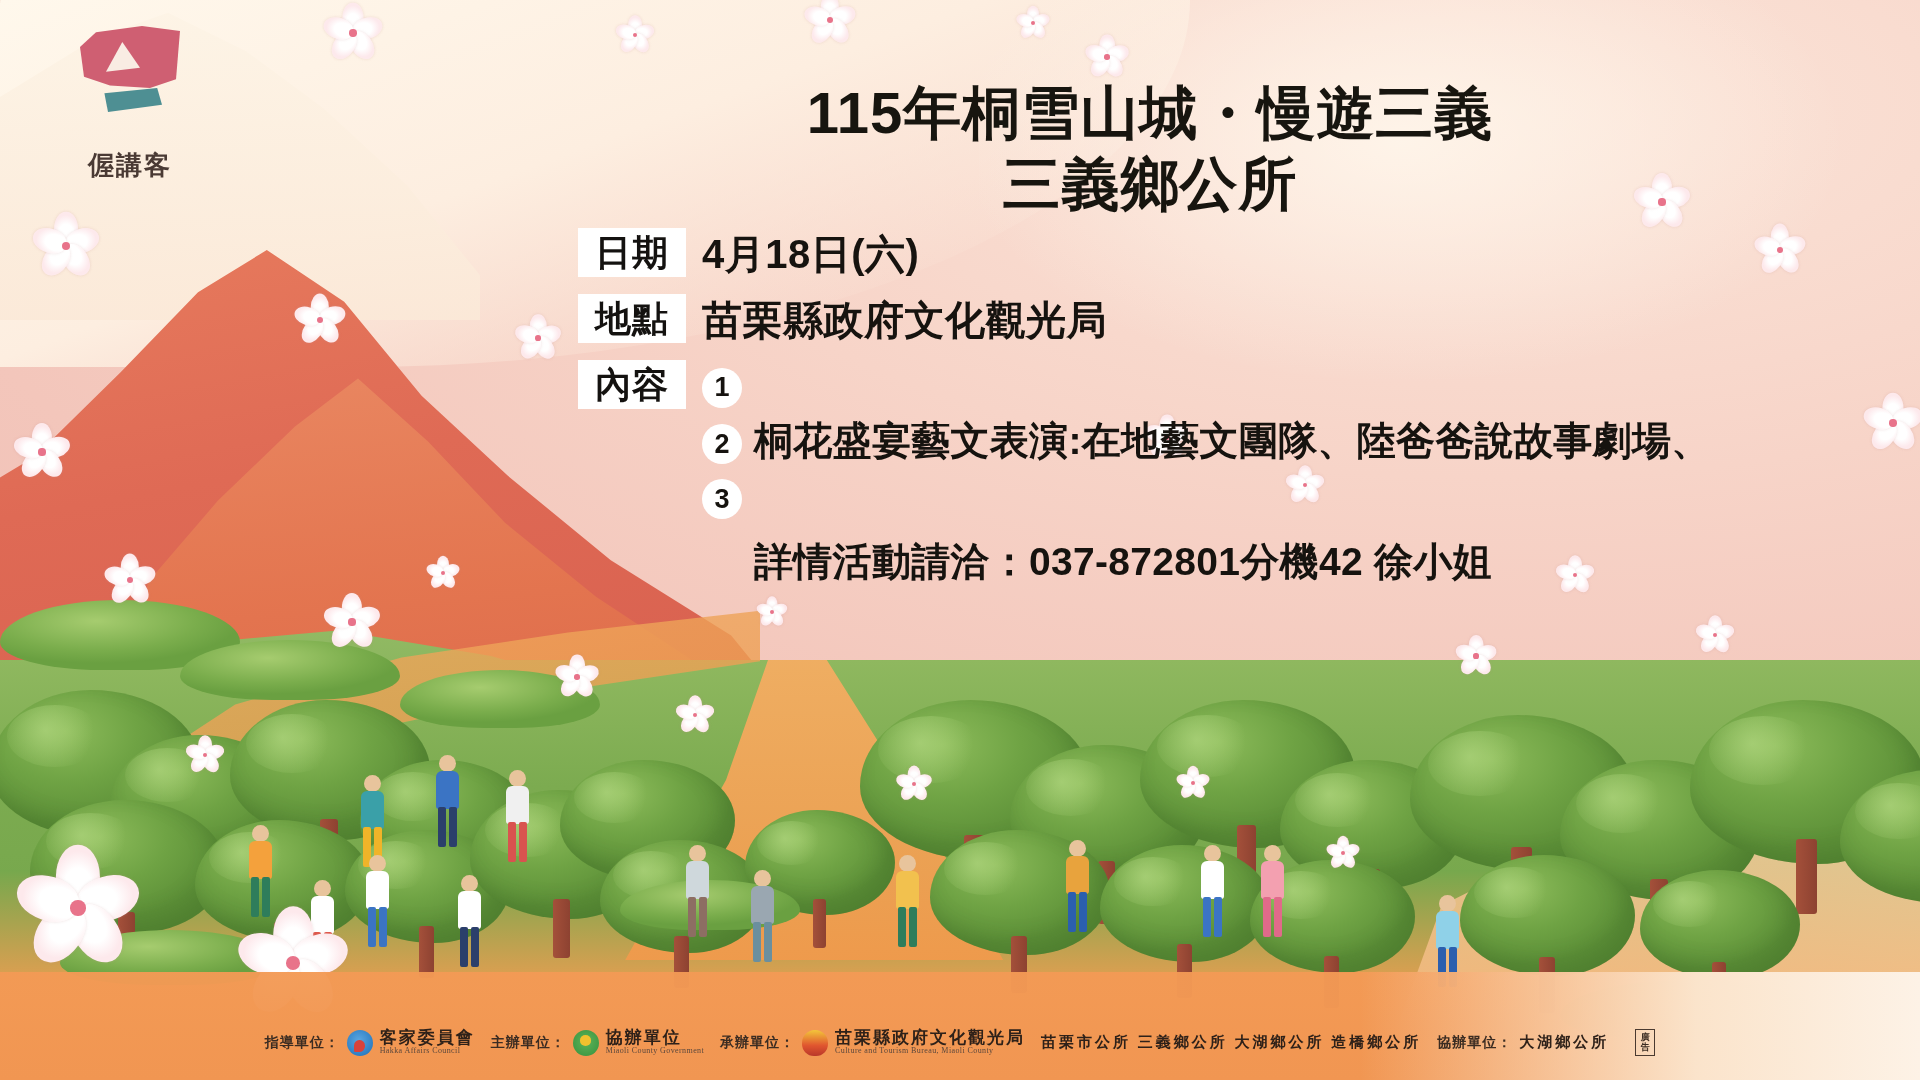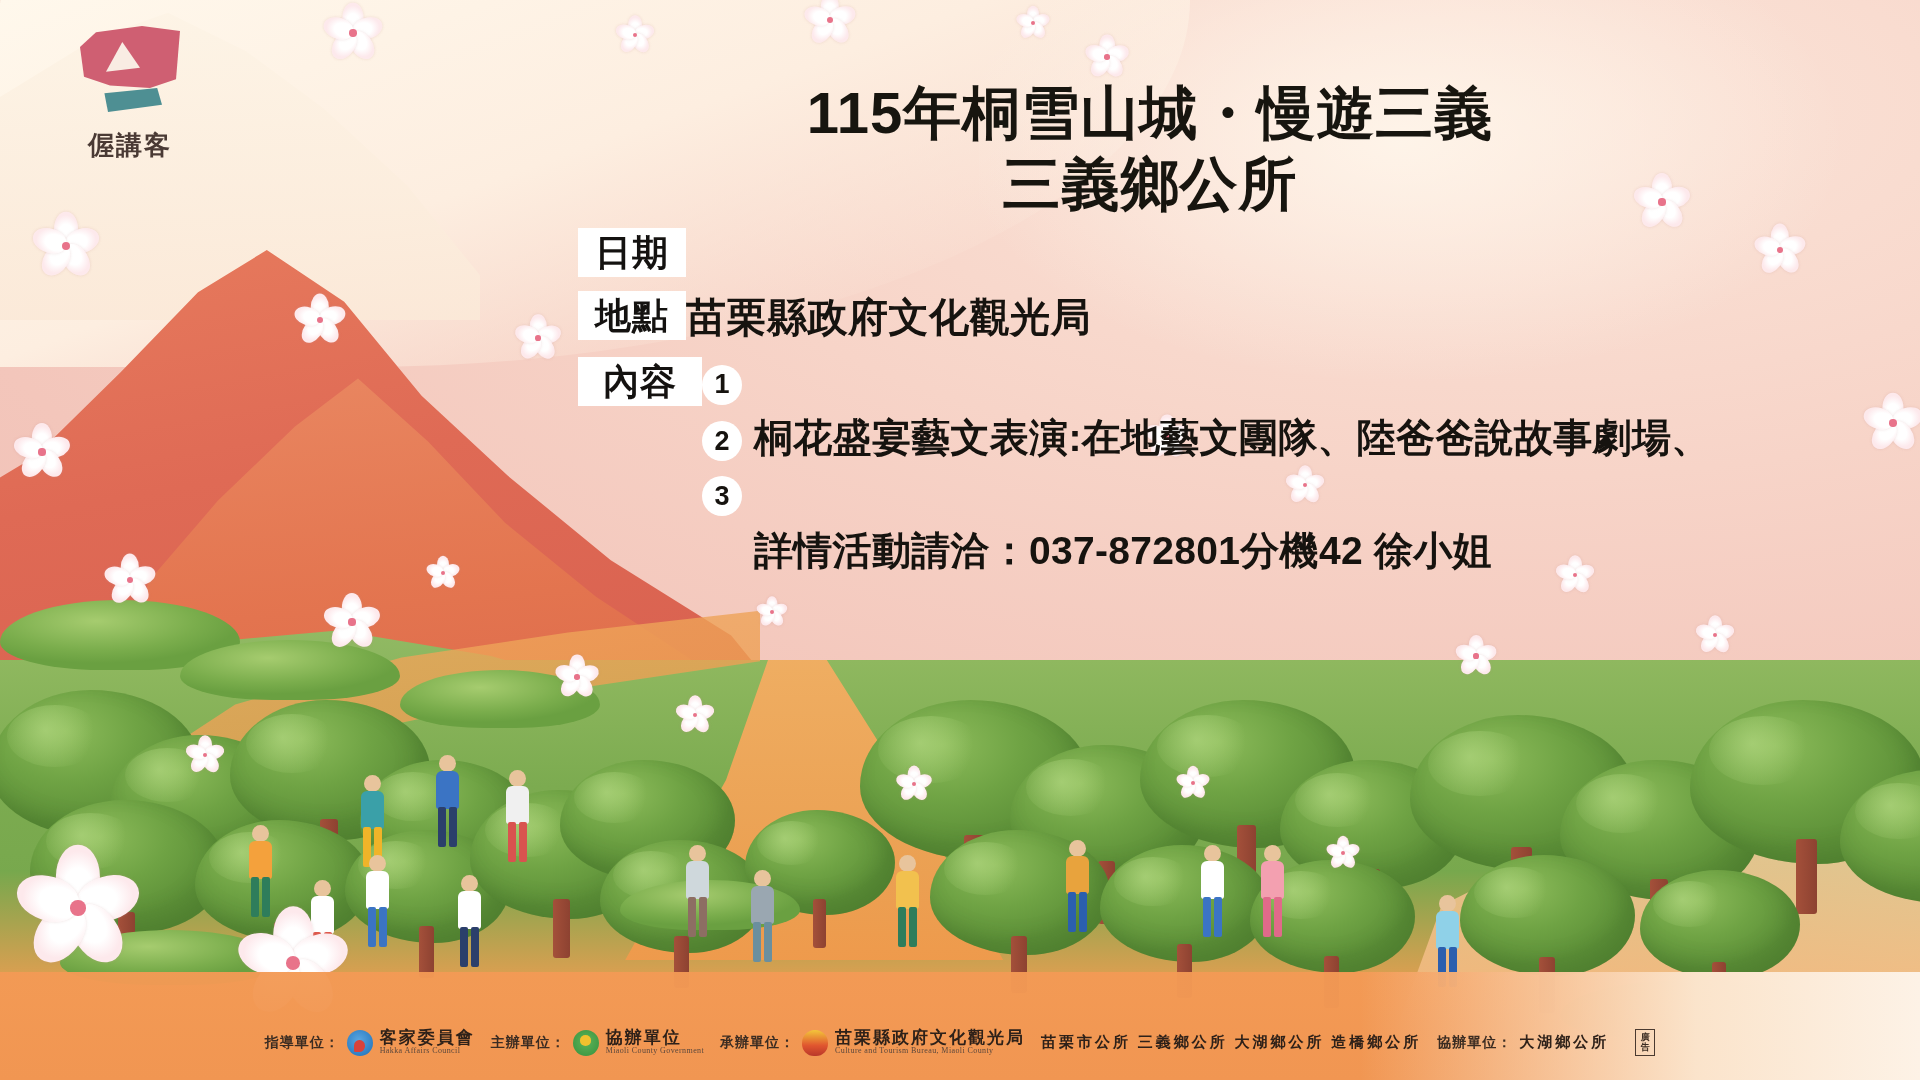--- a/index.html
+++ b/index.html
@@ -165,21 +165,21 @@
     content:""; position:absolute; left:26%; top:26%; width:34%; height:48%;
     background:#f9ece3;
     clip-path:polygon(48% 0%, 100% 86%, 0% 100%);
   }
   .logo-mark .stroke-bottom {
     position:absolute; left:32px; top:66px; width:60px; height:24px;
     background:#4e8f93;
     clip-path:polygon(4% 22%, 92% 0%, 100% 70%, 10% 100%);
   }
   .logo-text {
-    margin-top:0; font-size:26px; font-weight:700; color:#4a3a34;
+    margin-top:20px; font-size:26px; font-weight:700; color:#4a3a34;
     letter-spacing:2px; font-family:"Liberation Serif","DejaVu Serif",serif;
   }
 
   
   .headline { position:absolute; left:560px; top:78px; width:1180px; z-index:25; text-align:center; }
   .headline .l1, .headline .l2 {
     color:#17150f; font-weight:700; line-height:1.22;
     letter-spacing:1px;
     font-family:"Liberation Sans","DejaVu Sans",sans-serif;
   }
@@ -188,40 +188,41 @@
 
   
   .info { position:absolute; left:578px; top:228px; width:1300px; z-index:25; }
   .row { display:flex; align-items:flex-start; margin-bottom:14px; }
   .tag {
     flex:0 0 auto;
     background:#ffffff; color:#141210;
     font-size:36px; font-weight:700;
     padding:2px 12px; line-height:1.25;
     letter-spacing:1px;
+    margin-right:16px;
     min-width:108px; text-align:center;
   }
   .rowval {
     font-size:40px; font-weight:700; color:#16130f;
     line-height:1.28; padding-top:1px; letter-spacing:.5px;
   }
   .content-row { display:flex; align-items:center; margin-bottom:6px; }
   .content-tagcell { flex:0 0 124px; }
   .num {
     flex:0 0 auto; width:40px; height:40px; border-radius:50%;
     background:#ffffff; color:#16130f;
     font-size:27px; font-weight:700;
     display:flex; align-items:center; justify-content:center;
     margin:6px 12px 0 0;
   }
   .content-text {
     font-size:39px; font-weight:700; color:#16130f; line-height:1.33; letter-spacing:.3px;
   }
   .contact-line {
-    margin-top:8px; margin-left:176px;
+    margin-top:16px; margin-left:176px;
     font-size:39px; font-weight:700; color:#16130f; letter-spacing:.3px;
   }
 
   
   .sponsors {
     position:absolute; left:0; right:0; bottom:24px;
     display:flex; align-items:center; justify-content:center;
     gap:16px; z-index:30;
     font-family:"Liberation Serif","DejaVu Serif",serif;
   }
@@ -702,20 +703,21 @@
 
   <div class="headline">
     <div class="l1">115年桐雪山城・慢遊三義</div>
     <div class="l2">三義鄉公所</div>
   </div>
 
   <div class="info">
 
     <div class="row">
       <div class="tag">日期</div>
+      <div class="rowval">4月18日(六)</div>
     </div>
 
     <div class="row">
       <div class="tag">地點</div>
       <div class="rowval">苗栗縣政府文化觀光局</div>
     </div>
 
     <div id="content-block">
         <div class="content-row">
           <div class="content-tagcell">

